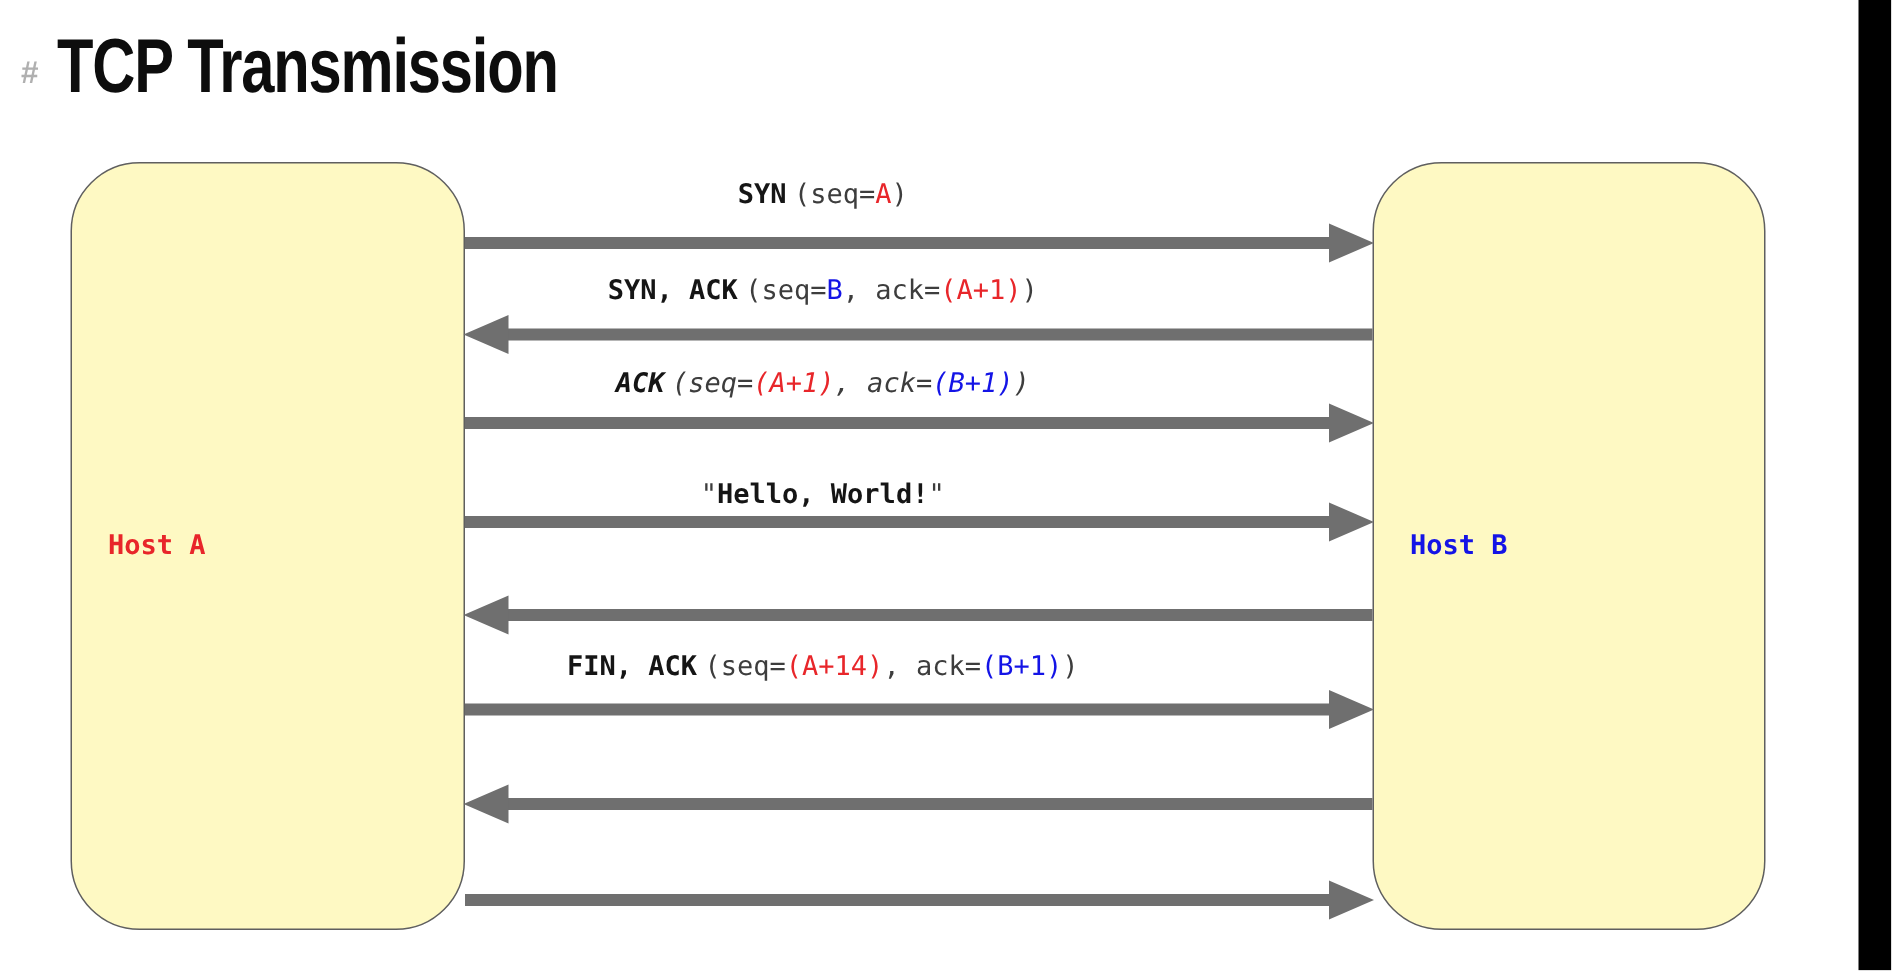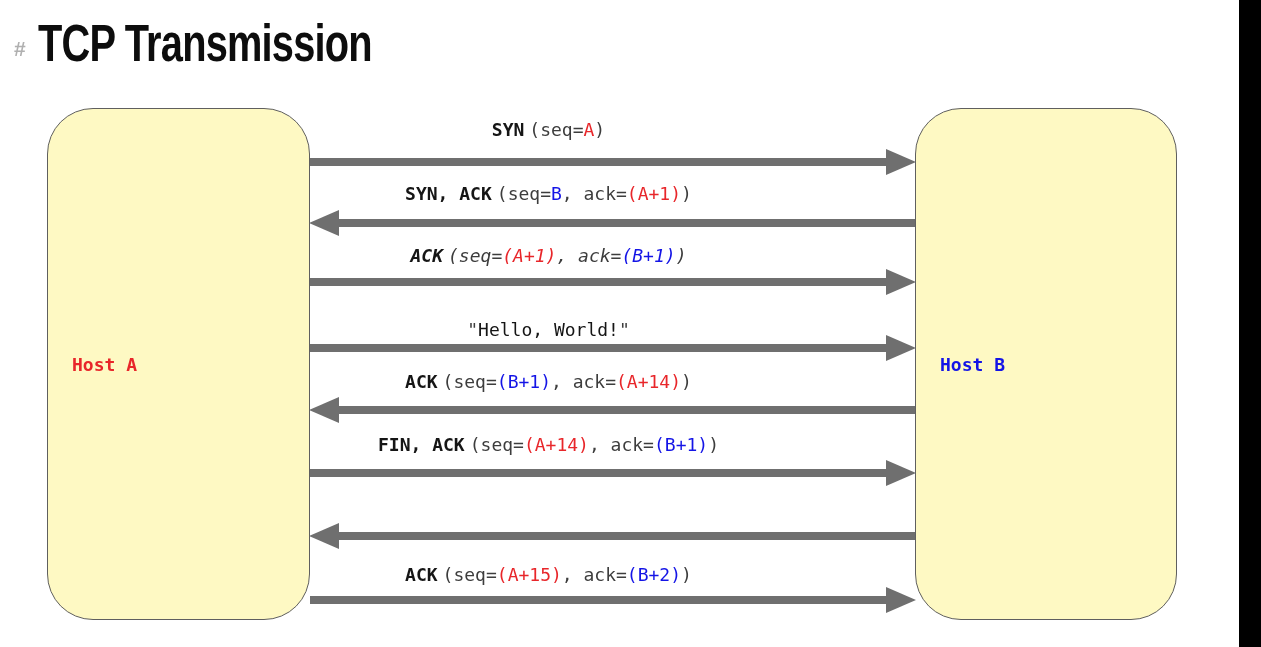--- a/index.html
+++ b/index.html
@@ -54,21 +54,21 @@
   .msg-label {
     position: absolute; left: 0; width: 100%; height: 26px; line-height: 26px;
     text-align: center; transform: translateX(-64px); white-space: nowrap;
     font-family: "DejaVu Sans Mono", "Liberation Mono", monospace;
     font-size: 18px; color: var(--gray-text, #3d3d3d);
   }
   .msg-label .flags { font-weight: bold; color: var(--flag-text, #151515); margin-right: 5px; }
   .msg-label .seg-gray { color: var(--gray-text, #3d3d3d); }
   .msg-label .seg-red  { color: var(--red, #e8262a); }
   .msg-label .seg-blue { color: var(--blue, #1414e6); }
-  .msg-label .payload-text { font-weight: normal; color: var(--flag-text, #151515); }
+  .msg-label .payload-text { font-weight: bold; color: var(--flag-text, #151515); }
 
   .arrow { position: absolute; left: 0; width: 100%; height: 8px; }
   .arrow .shaft { position: absolute; top: 0; height: 8px; background: var(--arrow, #6f6f6f); }
   .arrow.right .shaft { left: 0; right: 24px; }
   .arrow.left  .shaft { left: 24px; right: 0; }
   .arrow .head {
     position: absolute; top: -9px; width: 0; height: 0;
     border-top: 13px solid transparent; border-bottom: 13px solid transparent;
   }
   .arrow.right .head { right: -1px; border-left: 30px solid var(--arrow, #6f6f6f); }
@@ -111,35 +111,33 @@
         <div class="msg-label" style="top: 231px; font-style: italic;"><span class="flags">ACK</span><span class="seg-gray">(seq=</span><span class="seg-red">(A+1)</span><span class="seg-gray">, ack=</span><span class="seg-blue">(B+1)</span><span class="seg-gray">)</span></div>
         <div class="arrow right" style="top: 266px;">
           <div class="shaft"></div>
           <div class="head"></div>
         </div>
         <div class="msg-label" style="top: 305px;"><span class="seg-gray">"</span><span class="payload-text">Hello, World!</span><span class="seg-gray">"</span></div>
         <div class="arrow right" style="top: 332px;">
           <div class="shaft"></div>
           <div class="head"></div>
         </div>
-        <div class="msg-label" style="top: 357px;"><span class="flags">ACK</span><span class="seg-gray">(seq=</span><span class="seg-blue">(B+1)</span><span class="seg-gray">, ack=</span><span class="seg-red">(A+14)</span><span class="seg-gray">)</span></div>
         <div class="arrow left" style="top: 394px;">
           <div class="shaft"></div>
           <div class="head"></div>
         </div>
         <div class="msg-label" style="top: 420px;"><span class="flags">FIN, ACK</span><span class="seg-gray">(seq=</span><span class="seg-red">(A+14)</span><span class="seg-gray">, ack=</span><span class="seg-blue">(B+1)</span><span class="seg-gray">)</span></div>
         <div class="arrow right" style="top: 457px;">
           <div class="shaft"></div>
           <div class="head"></div>
         </div>
         <div class="arrow left" style="top: 520px;">
           <div class="shaft"></div>
           <div class="head"></div>
         </div>
-        <div class="msg-label" style="top: 550px;"><span class="flags">ACK</span><span class="seg-gray">(seq=</span><span class="seg-red">(A+15)</span><span class="seg-gray">, ack=</span><span class="seg-blue">(B+2)</span><span class="seg-gray">)</span></div>
         <div class="arrow right" style="top: 584px;">
           <div class="shaft"></div>
           <div class="head"></div>
         </div>
       </div>
   </div>
 
   <div class="side-strip"></div>
 
 </div>

